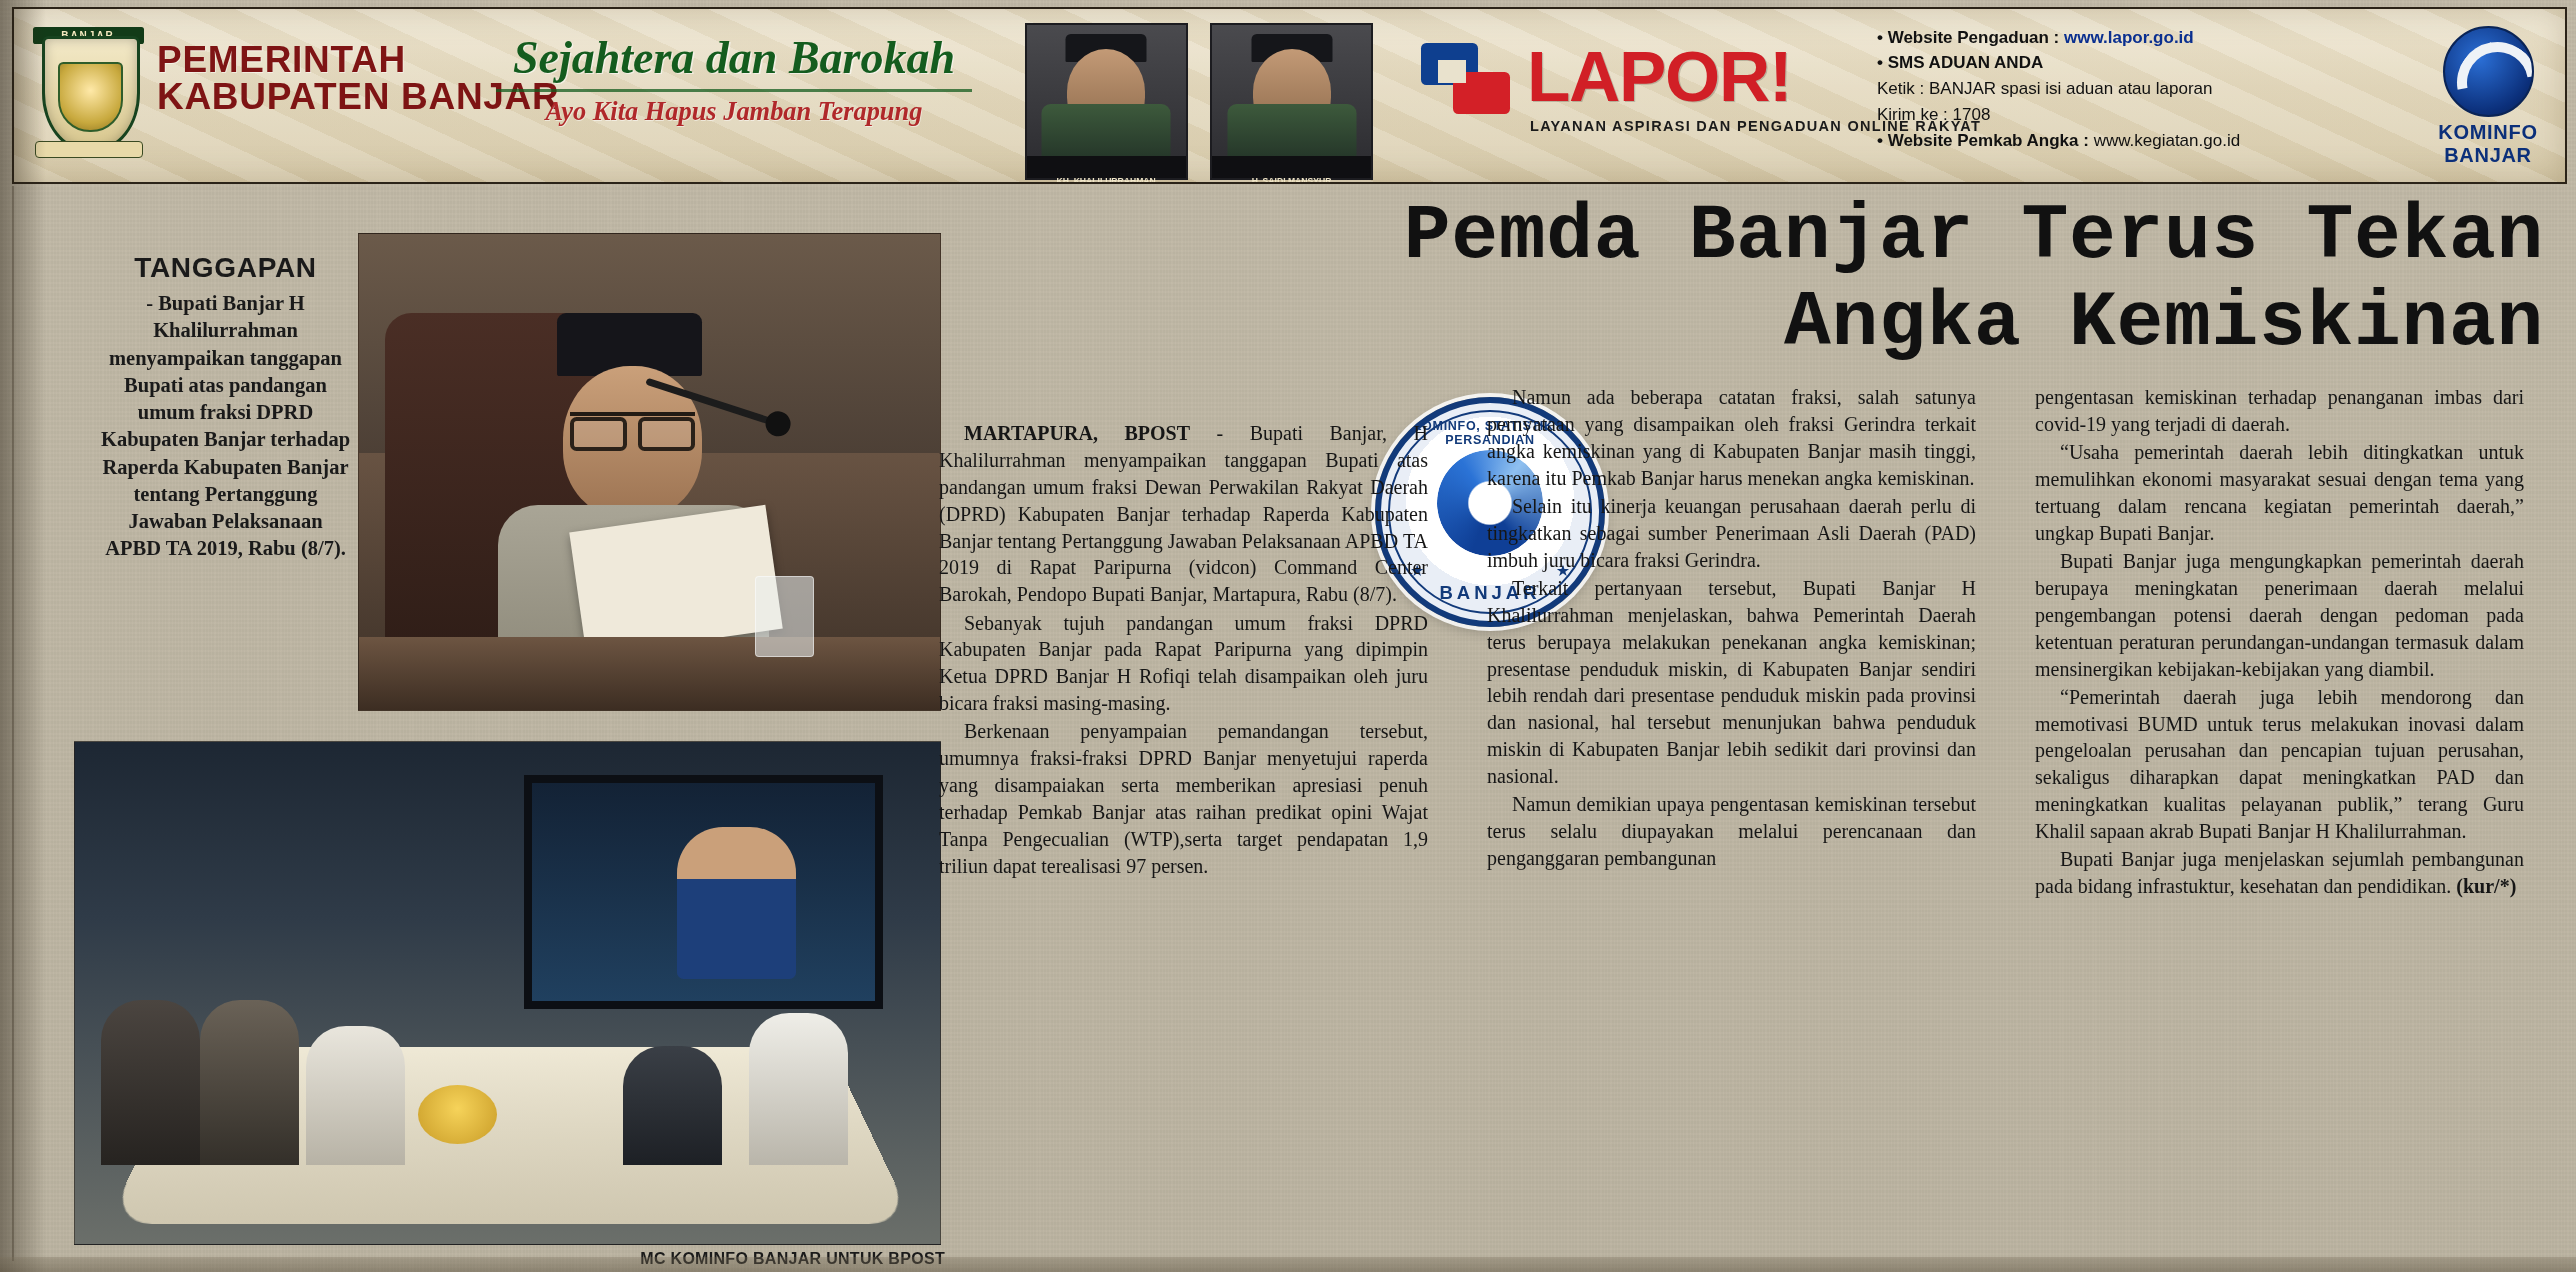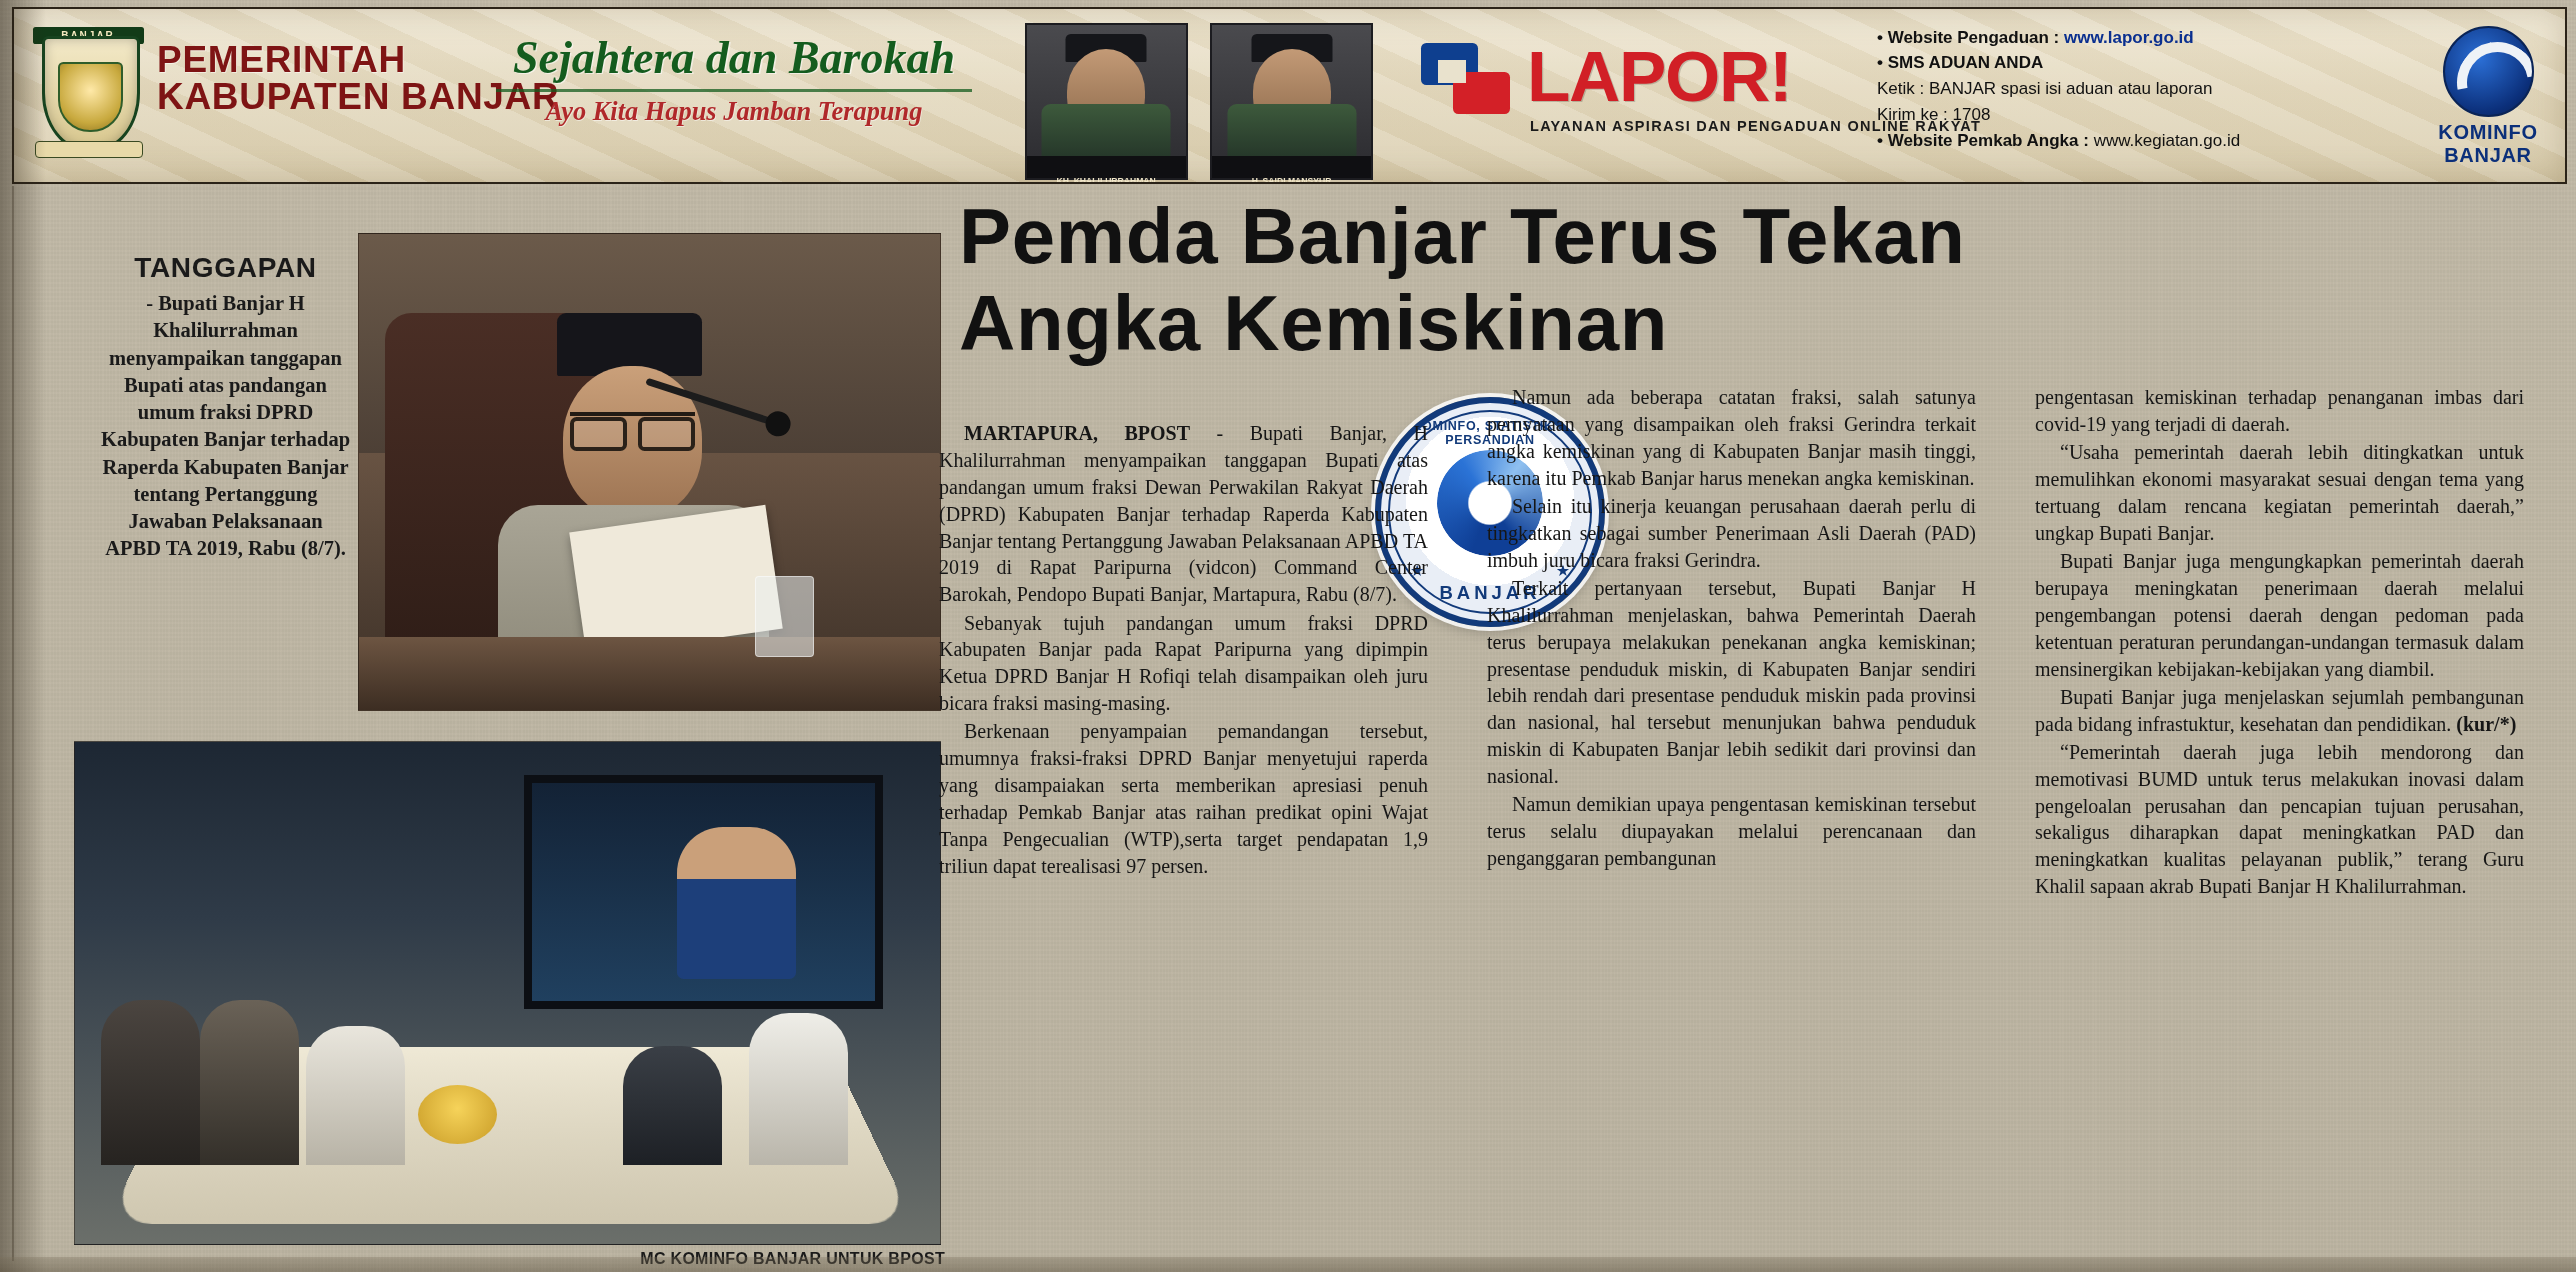--- a/index.html
+++ b/index.html
@@ -192,22 +192,22 @@
   .photo2 .p5{left:548px;background:linear-gradient(180deg,#3a3f46,#1d2025);height:119px;}
   .photo2 .flower{position:absolute;left:343px;top:343px;width:79px;height:59px;background:radial-gradient(circle at 50% 40%, #f6d35a, #c89b26);border-radius:50%;}
   .credit{
     position:absolute;left:581px;top:1057px;width:330px;text-align:right;
     font:700 16px "Liberation Sans",sans-serif;color:#1a1a1a;letter-spacing:0.3px;
   }
 
   
   .headline{
     position:absolute;left:945px;top:6.6px;width:1585px;
-    text-align:left;
-    font-family:Liberation Sans, sans-serif;font-weight:700;color:#111;
+    text-align:right;
+    font-family:Liberation Mono, monospace;font-weight:700;color:#111;
     font-size:78px;line-height:1.12;letter-spacing:0.7px;
   }
   .cols{
     position:absolute;left:925px;top:198px;width:1625px;height:878px;
   }
   .col{position:absolute;top:0;width:489px;height:872px;
     font-family:"Liberation Serif",serif;font-size:20px;line-height:1.345;color:#161616;text-align:justify;}
   .col p{margin:0 0 1.3px 0;text-indent:25px;}
   .col p.noind{text-indent:0;}
   .c1{left:0;margin-top:36px;} .c2{left:548px;} .c3{left:1096px;}
@@ -391,22 +391,22 @@
         <p>Namun ada beberapa catatan fraksi, salah satunya pernyataan yang disampaikan oleh fraksi Gerindra terkait angka kemiskinan yang di Kabupaten Banjar masih tinggi, karena itu Pemkab Banjar harus menekan angka kemiskinan.</p>
         <p>Selain itu kinerja keuangan perusahaan daerah perlu di tingkatkan sebagai sumber Penerimaan Asli Daerah (PAD) imbuh juru bicara fraksi Gerindra.</p>
         <p>Terkait pertanyaan tersebut, Bupati Banjar H Khalilurrahman menjelaskan, bahwa Pemerintah Daerah terus berupaya melakukan penekanan angka kemiskinan; presentase penduduk miskin, di Kabupaten Banjar sendiri lebih rendah dari presentase penduduk miskin pada provinsi dan nasional, hal tersebut menunjukan bahwa penduduk miskin di Kabupaten Banjar lebih sedikit dari provinsi dan nasional.</p>
         <p>Namun demikian upaya pengentasan kemiskinan tersebut terus selalu diupayakan melalui perencanaan dan penganggaran pembangunan</p>
       </div>
 
       <div class="col c3">
         <p class="noind">pengentasan kemiskinan terhadap penanganan imbas dari covid-19 yang terjadi di daerah.</p>
         <p>“Usaha pemerintah daerah lebih ditingkatkan untuk memulihkan ekonomi masyarakat sesuai dengan tema yang tertuang dalam rencana kegiatan pemerintah daerah,” ungkap Bupati Banjar.</p>
         <p>Bupati Banjar juga mengungkapkan pemerintah daerah berupaya meningkatan penerimaan daerah melalui pengembangan potensi daerah dengan pedoman pada ketentuan peraturan perundangan-undangan termasuk dalam mensinergikan kebijakan-kebijakan yang diambil.</p>
+        <p>“Pemerintah daerah juga lebih mendorong dan memotivasi BUMD untuk terus melakukan inovasi dalam pengeloalan perusahan dan pencapian tujuan perusahan, sekaligus diharapkan dapat meningkatkan PAD dan meningkatkan kualitas pelayanan publik,” terang Guru Khalil sapaan akrab Bupati Banjar H Khalilurrahman.</p>
         <p><span>Bupati Banjar juga menjelaskan sejumlah pembangunan pada bidang infrastuktur, kesehatan dan pendidikan. </span><span class="bold">(kur/*)</span></p>
-        <p>“Pemerintah daerah juga lebih mendorong dan memotivasi BUMD untuk terus melakukan inovasi dalam pengeloalan perusahan dan pencapian tujuan perusahan, sekaligus diharapkan dapat meningkatkan PAD dan meningkatkan kualitas pelayanan publik,” terang Guru Khalil sapaan akrab Bupati Banjar H Khalilurrahman.</p>
       </div>
     </div>
   </div>
 
   <div class="edgeshadow"></div>
   <div class="bottomstrip"></div>
 </div>
 
 
 </body></html>

